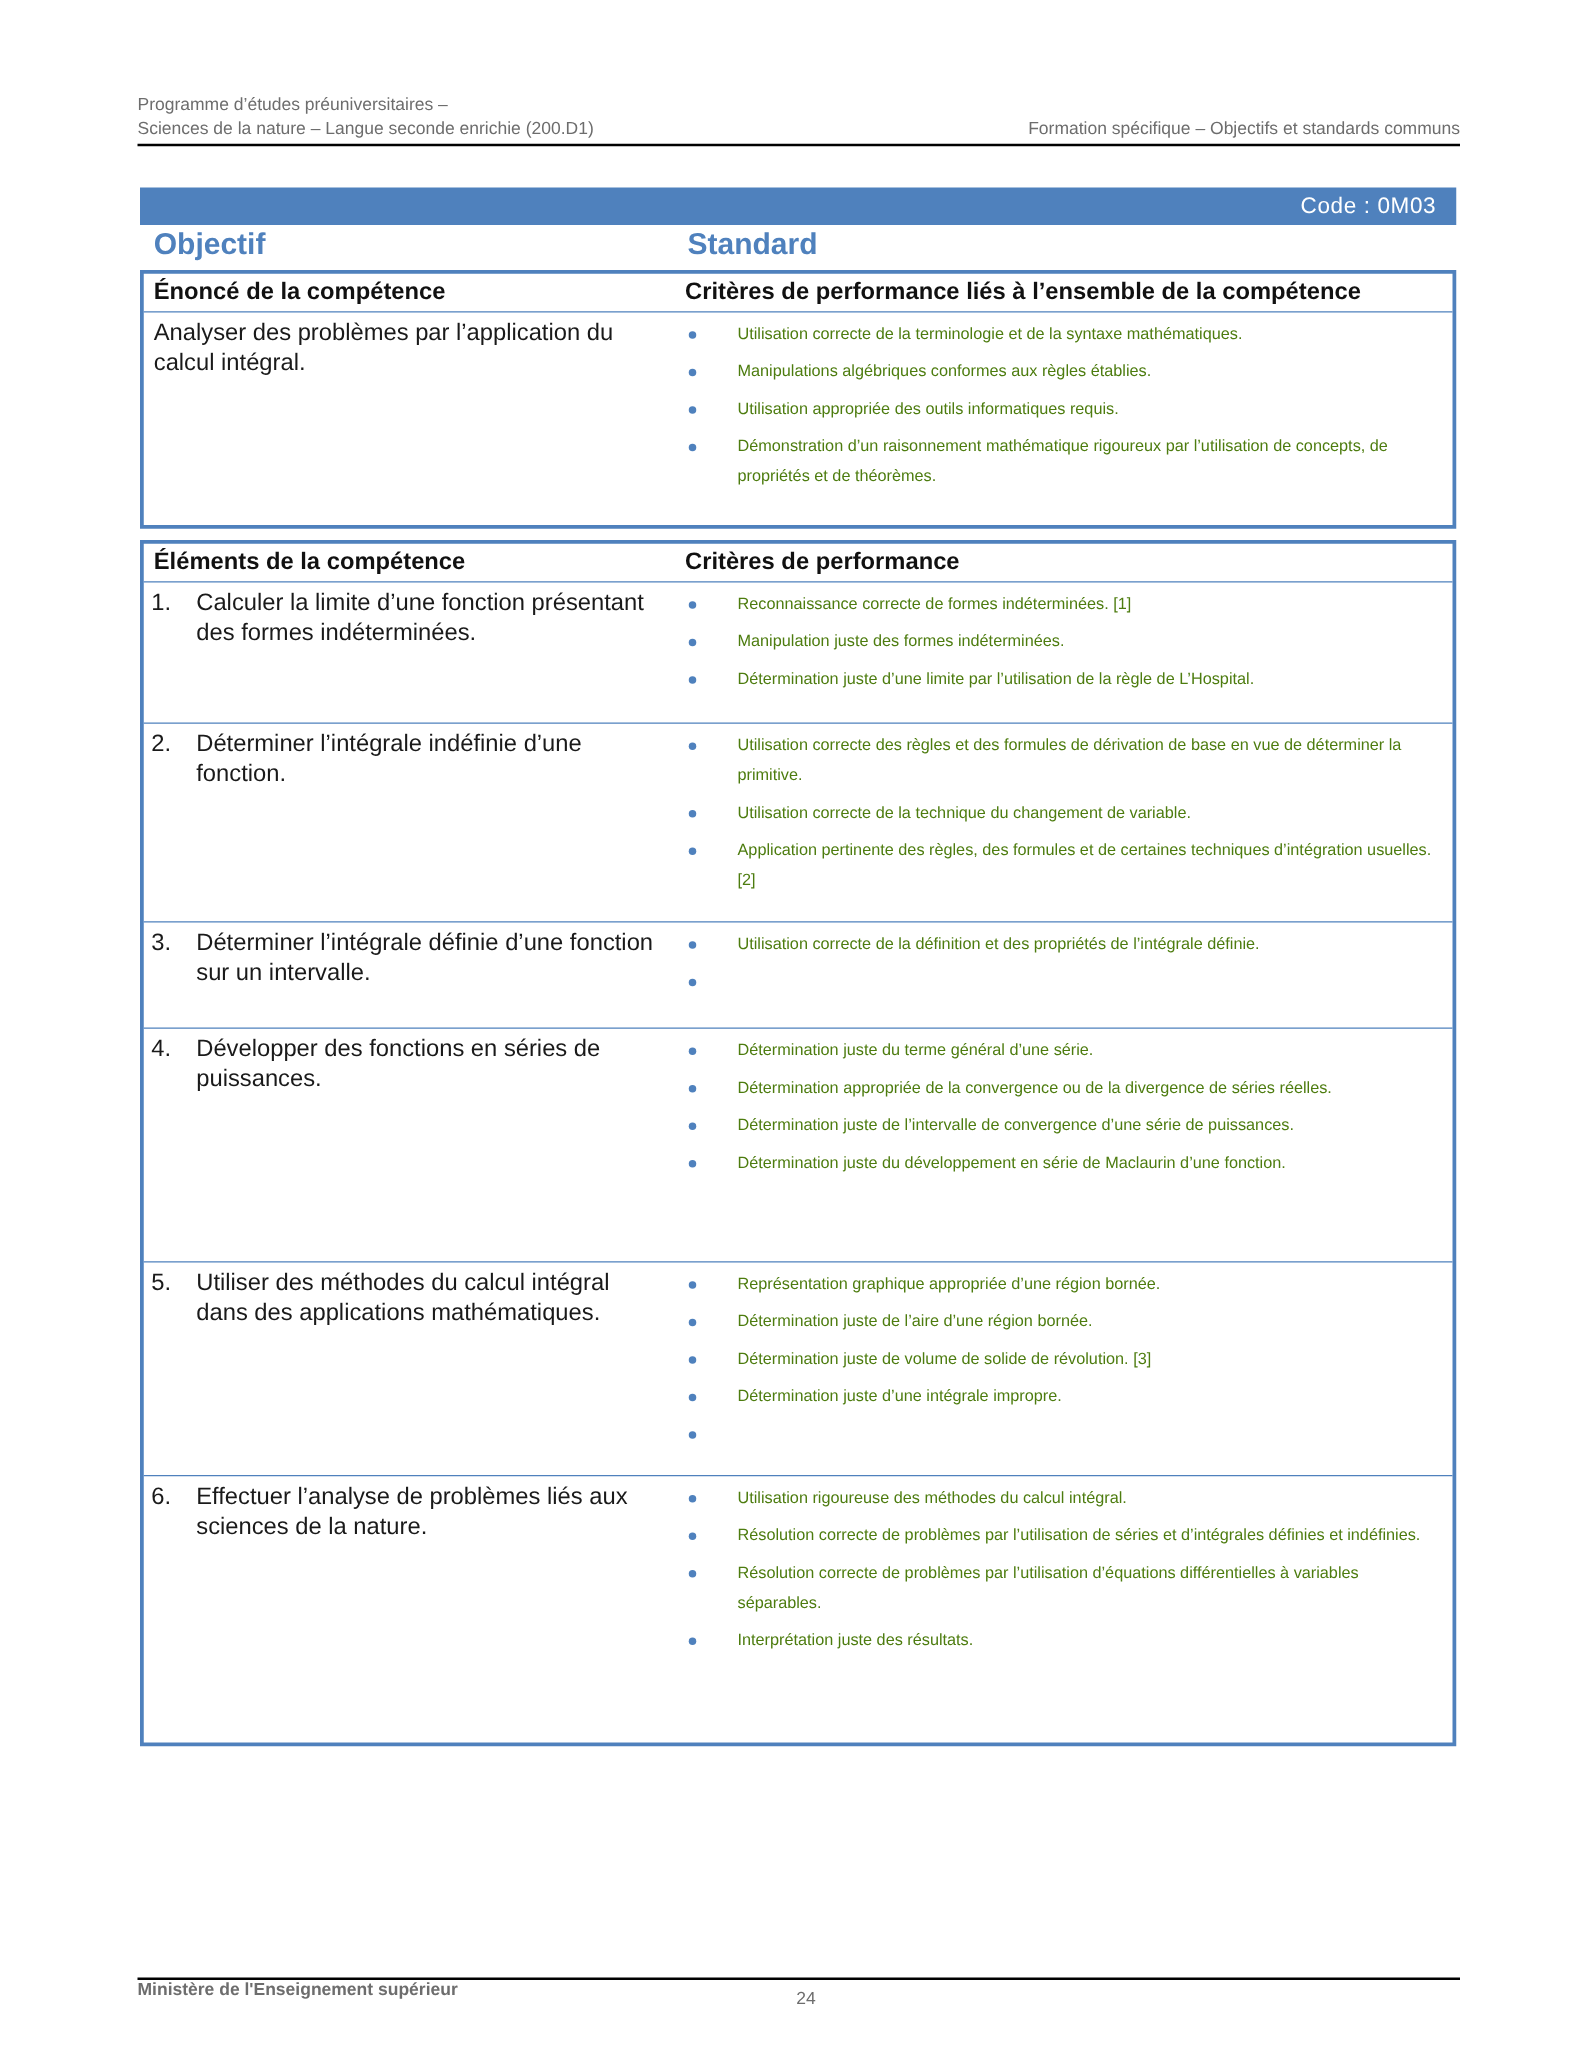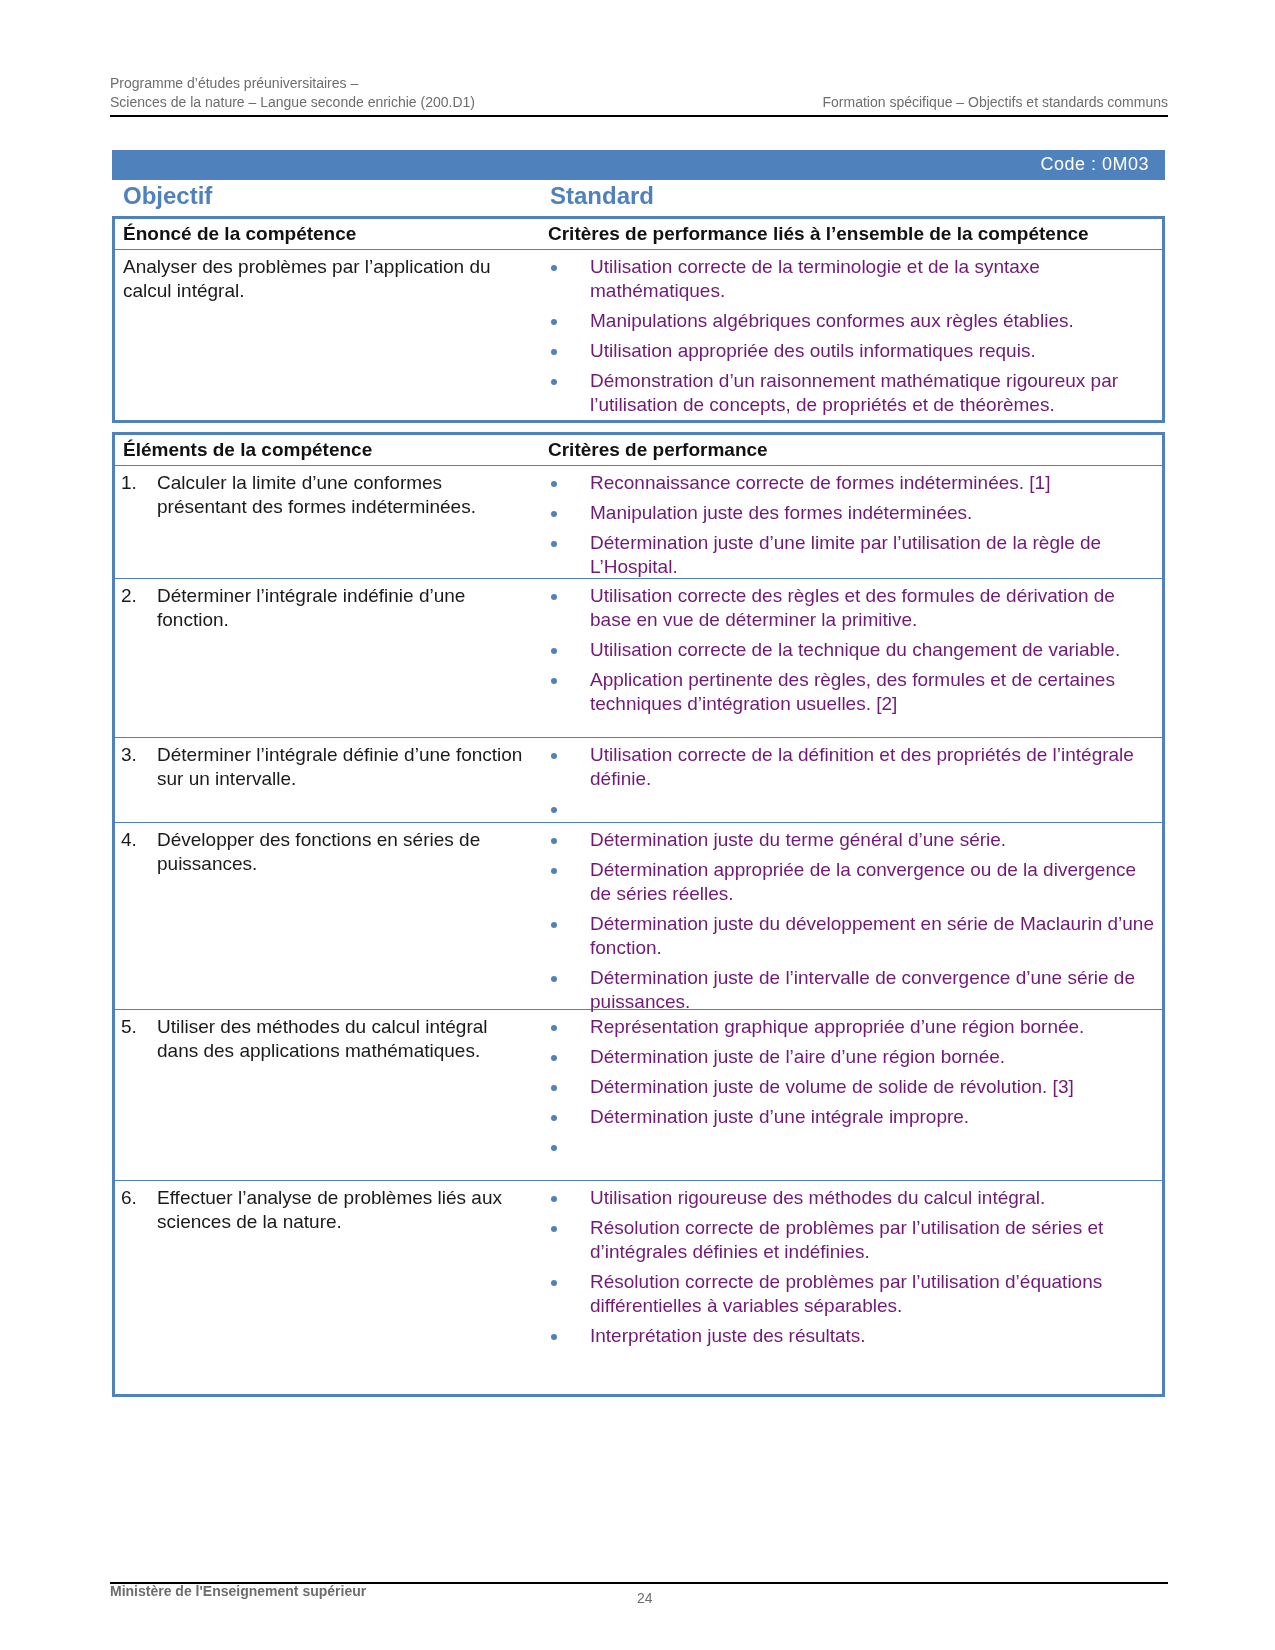--- a/index.html
+++ b/index.html
@@ -44,22 +44,22 @@
     .row:last-child { border-bottom: none; justify-content: flex-end; }
     .row .c1 {
       width: 425px; box-sizing: border-box; padding: 5px 8px 0 6px;
       font-size: 19px; line-height: 24px; color: #1a1a1a; display: flex;
     }
     .row .c1 .num { width: 36px; flex: none; }
     .row .c1 .txt { flex: 1; }
     .row .c2 { flex: 1; padding: 5px 8px 0 6px; box-sizing: border-box; }
     ul.crit { list-style: none; margin: 0; padding: 0; }
     ul.crit li {
-      position: relative; padding-left: 44px; font-size: 19px; line-height: 24px;
-      margin-bottom: 6px; color: #701a75;
+      position: relative; padding-left: 44px; font-size: 13px; line-height: 24px;
+      margin-bottom: 6px; color: #4d7c0f;
     }
     ul.crit li .bullet {
       position: absolute; left: 5px; top: 10px; width: 6px; height: 6px; border-radius: 50%;
       background: #4f81bd;
     }
     .intro-text { padding: 5px 8px 0 8px; width: 425px; box-sizing: border-box; font-size: 19px; line-height: 24px; }
     .footer {
       position: absolute; left: 110px; top: 1582px; width: 1058px; font-size: 14px; color: #6d6d6d;
     }
     .footer .rule { position: absolute; left: 0; top: 0; width: 1058px; height: 2px; background: #000; }
@@ -105,21 +105,21 @@
 
 <div class="box box2">
   <div class="hdr-row">
     <div class="c1">Éléments de la compétence</div>
     <div class="c2">Critères de performance</div>
   </div>
 
   <div class="row" style="height:113px">
     <div class="c1">
         <span class="num">1.</span>
-        <span class="txt">Calculer la limite d’une conformes présentant des formes indéterminées.</span>
+        <span class="txt">Calculer la limite d’une fonction présentant des formes indéterminées.</span>
       </div>
     <div class="c2">
         <ul class="crit">
       <li><span class="bullet"></span><span>Reconnaissance correcte de formes indéterminées. [1]</span></li>
       <li><span class="bullet"></span><span>Manipulation juste des formes indéterminées.</span></li>
       <li><span class="bullet"></span><span>Détermination juste d’une limite par l’utilisation de la règle de L’Hospital.</span></li>
     </ul>
       </div>
   </div>
 
@@ -152,22 +152,22 @@
 
   <div class="row" style="height:187px">
     <div class="c1">
         <span class="num">4.</span>
         <span class="txt">Développer des fonctions en séries de puissances.</span>
       </div>
     <div class="c2">
         <ul class="crit">
       <li><span class="bullet"></span><span>Détermination juste du terme général d’une série.</span></li>
       <li><span class="bullet"></span><span>Détermination appropriée de la convergence ou de la divergence de séries réelles.</span></li>
+      <li><span class="bullet"></span><span>Détermination juste de l’intervalle de convergence d’une série de puissances.</span></li>
       <li><span class="bullet"></span><span>Détermination juste du développement en série de Maclaurin d’une fonction.</span></li>
-      <li><span class="bullet"></span><span>Détermination juste de l’intervalle de convergence d’une série de puissances.</span></li>
     </ul>
       </div>
   </div>
 
   <div class="row" style="height:171px">
     <div class="c1">
         <span class="num">5.</span>
         <span class="txt">Utiliser des méthodes du calcul intégral dans des applications mathématiques.</span>
       </div>
     <div class="c2">

